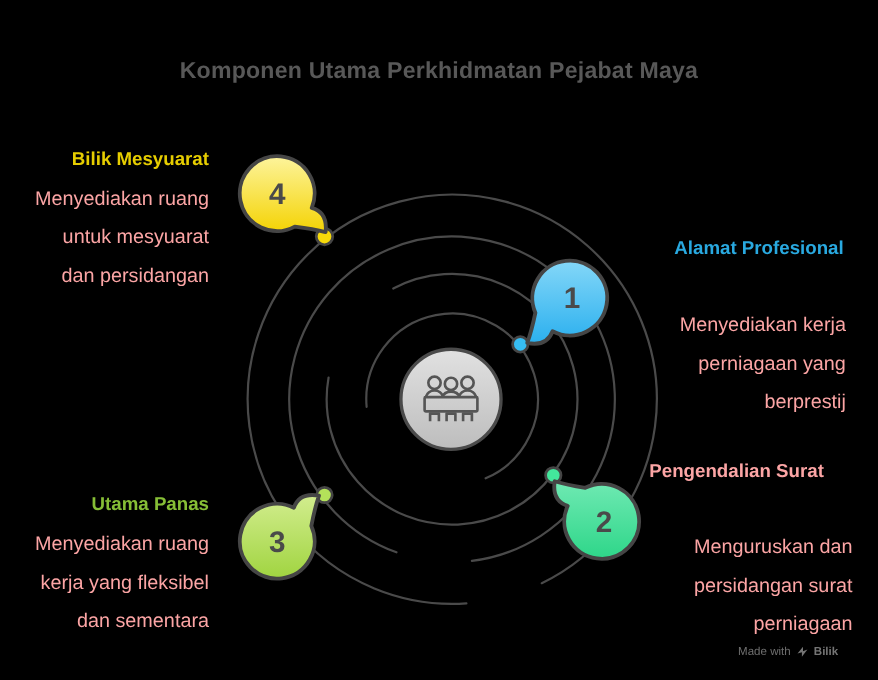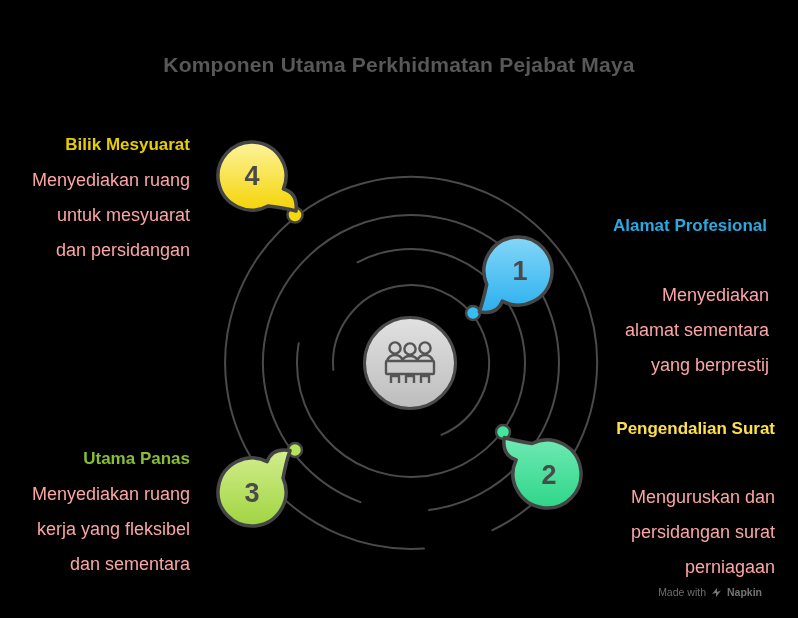--- a/index.html
+++ b/index.html
@@ -119,32 +119,32 @@
         <stop offset="1" stop-color="#f4d304"></stop>
       </linearGradient>
     </defs>
     <g transform="rotate(0)">
       <path class="bubble-shape" fill="url(#gb4)" d="M 31.4 13 Q 46 17 44 35 Q 33 32 16 30 A 34 34 0 1 1 31.4 13 Z"></path>
     </g>
     <text class="bubble-num" x="0" y="0">4</text>
   </svg>
 
   <div class="label align-l" style="left: 607px; top: 215px; width: 160px; color: rgb(41, 169, 224);">Alamat Profesional</div>
-  <div class="desc align-l" style="left:607px;top:278px;width:162px">Menyediakan alamat sementara yang berprestij</div>
+  <div class="desc align-l" style="left:607px;top:278px;width:162px">Menyediakan kerja perniagaan yang berprestij</div>
 
-  <div class="label align-l" style="left: 615px; top: 418px; width: 160px; color: #fde047;">Pengendalian Surat</div>
+  <div class="label align-l" style="left: 589px; top: 418px; width: 160px; color: #fca5a5;">Pengendalian Surat</div>
   <div class="desc align-l" style="left:607px;top:480px;width:168px">Menguruskan dan persidangan surat perniagaan</div>
 
   <div class="label align-r" style="left: 28px; top: 448px; width: 162px; color: rgb(134, 190, 54);">Utama Panas</div>
   <div class="desc align-r" style="left:28px;top:477px;width:162px">Menyediakan ruang kerja yang fleksibel dan sementara</div>
 
   <div class="label align-r" style="left: 28px; top: 134px; width: 162px; color: rgb(230, 205, 0);">Bilik Mesyuarat</div>
   <div class="desc align-r" style="left:28px;top:163px;width:162px">Menyediakan ruang untuk mesyuarat dan persidangan</div>
 
   <div class="watermark">
     <span>Made with</span>
     <svg width="11" height="11" viewBox="0 0 11 11">
       <path d="M1 7 L6 1 L6 5 L10 3.5 L5 10 L5 6 Z" fill="#757575"></path>
     </svg>
-    <span class="brand">Napkin</span>
+    <span class="brand">Bilik</span>
   </div>
 
 </div>
 
 </body></html>

